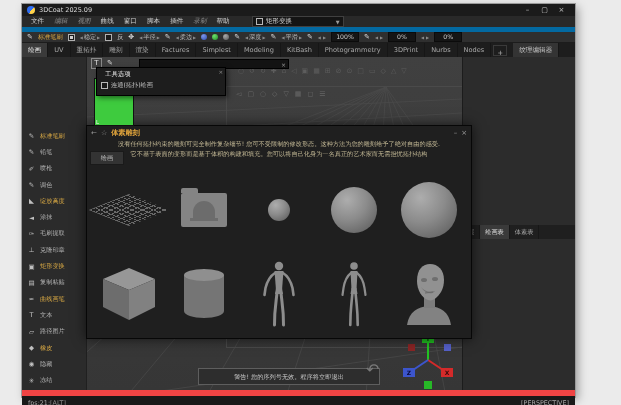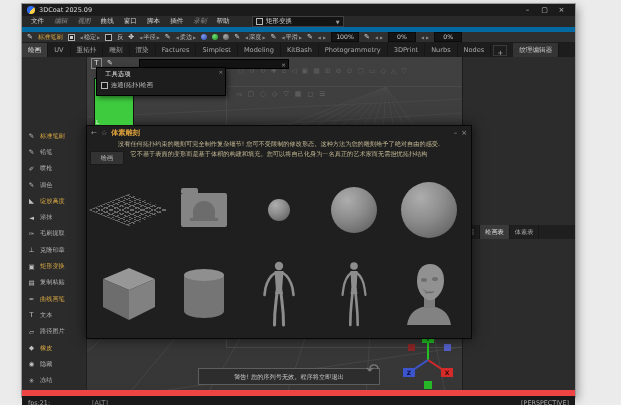--- a/index.html
+++ b/index.html
@@ -88,21 +88,21 @@
   .folder{position:relative;width:46px;height:34px;background:#848484;border-radius:2px;}
   .folder::before{content:"";position:absolute;left:0;top:-5px;width:17px;height:5px;background:#848484;border-radius:2px 2px 0 0;}
   .folder .blob{position:absolute;left:12px;top:8px;width:22px;height:17px;background:#6c6c6c;border-radius:11px 11px 0 0;}
   .folder .base{position:absolute;left:9px;top:25px;width:28px;height:3px;background:#6c6c6c;}
   .sph{border-radius:50%;background:radial-gradient(circle at 35% 28%,#adadad 0%,#8b8b8b 45%,#555 100%);}
   .sph.s1{width:22px;height:22px;}
   .sph.s2{width:46px;height:46px;}
   .sph.s3{width:56px;height:56px;}
   
   .statusbar{height:13px;background:#191919;border-top:6px solid #ef4444;display:flex;align-items:center;font-size:6.4px;color:#a8a8a8;padding:0 6px;}
-  .statusbar .alt{margin-left:42px;color:#8d8d8d;}
+  .statusbar .alt{color:#8d8d8d;}
   .statusbar .proj{margin-left:auto;}
 </style>
 </head>
 <body>
 
 <div class="win">
 
   <div class="titlebar">
     <div class="logo"></div>
     <div class="apptitle">3DCoat 2025.09</div>

